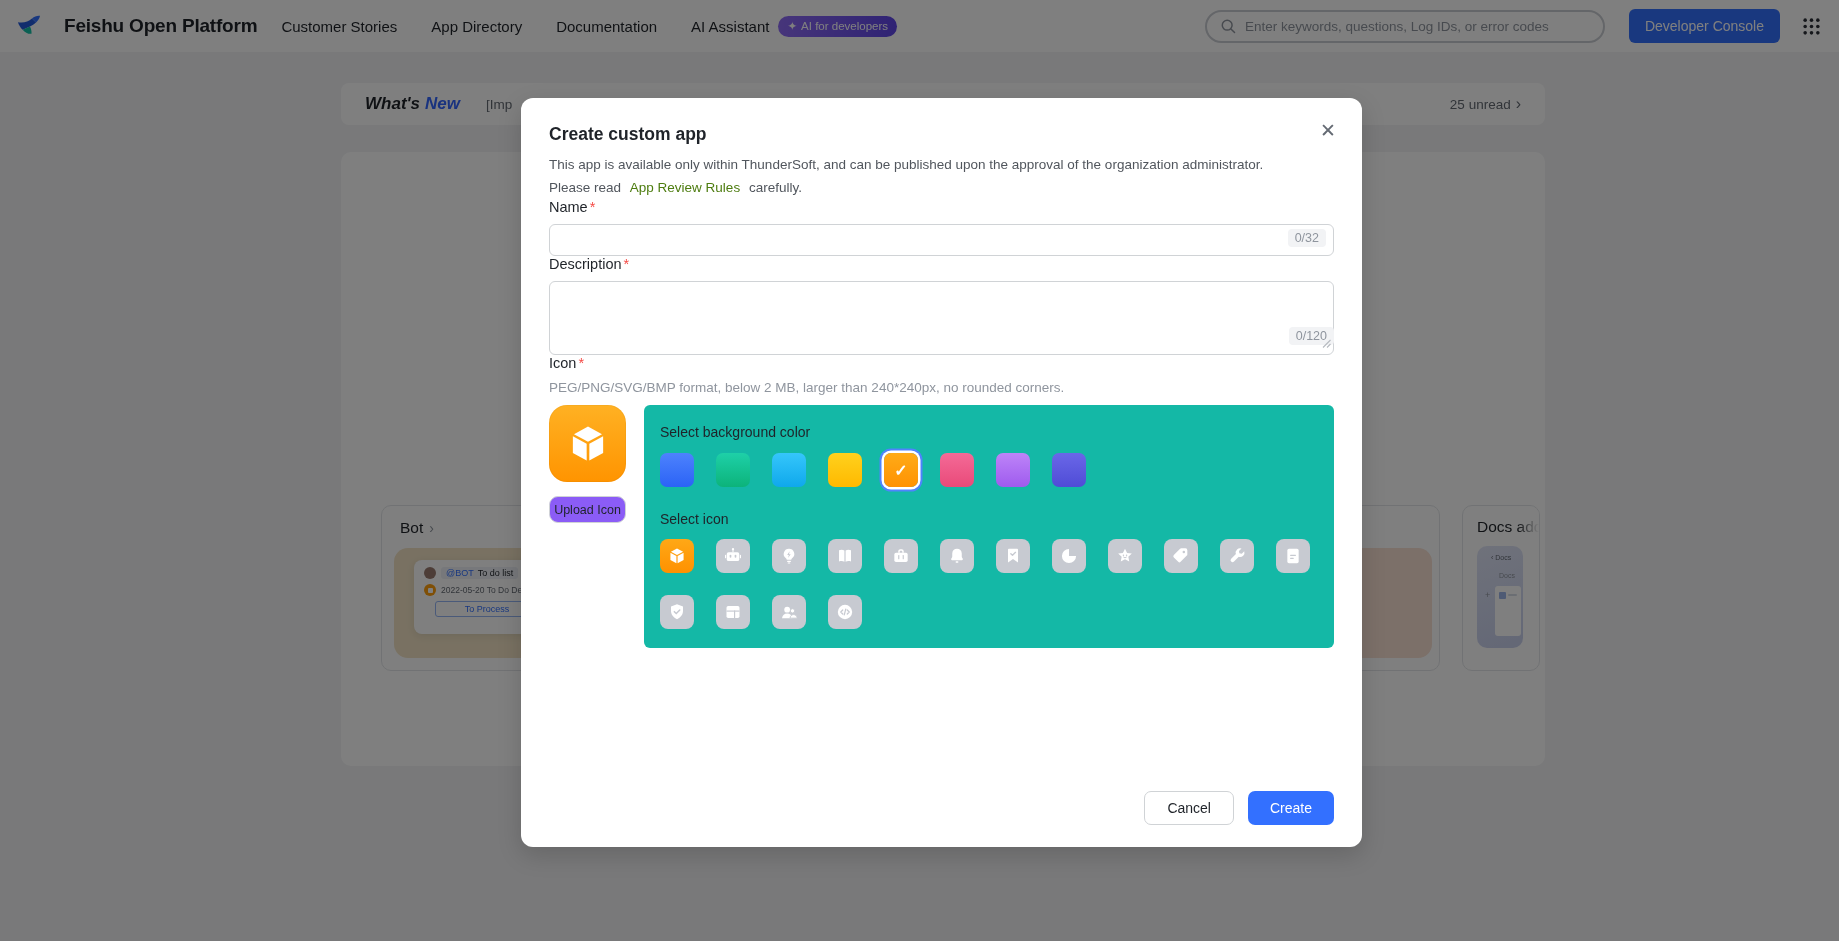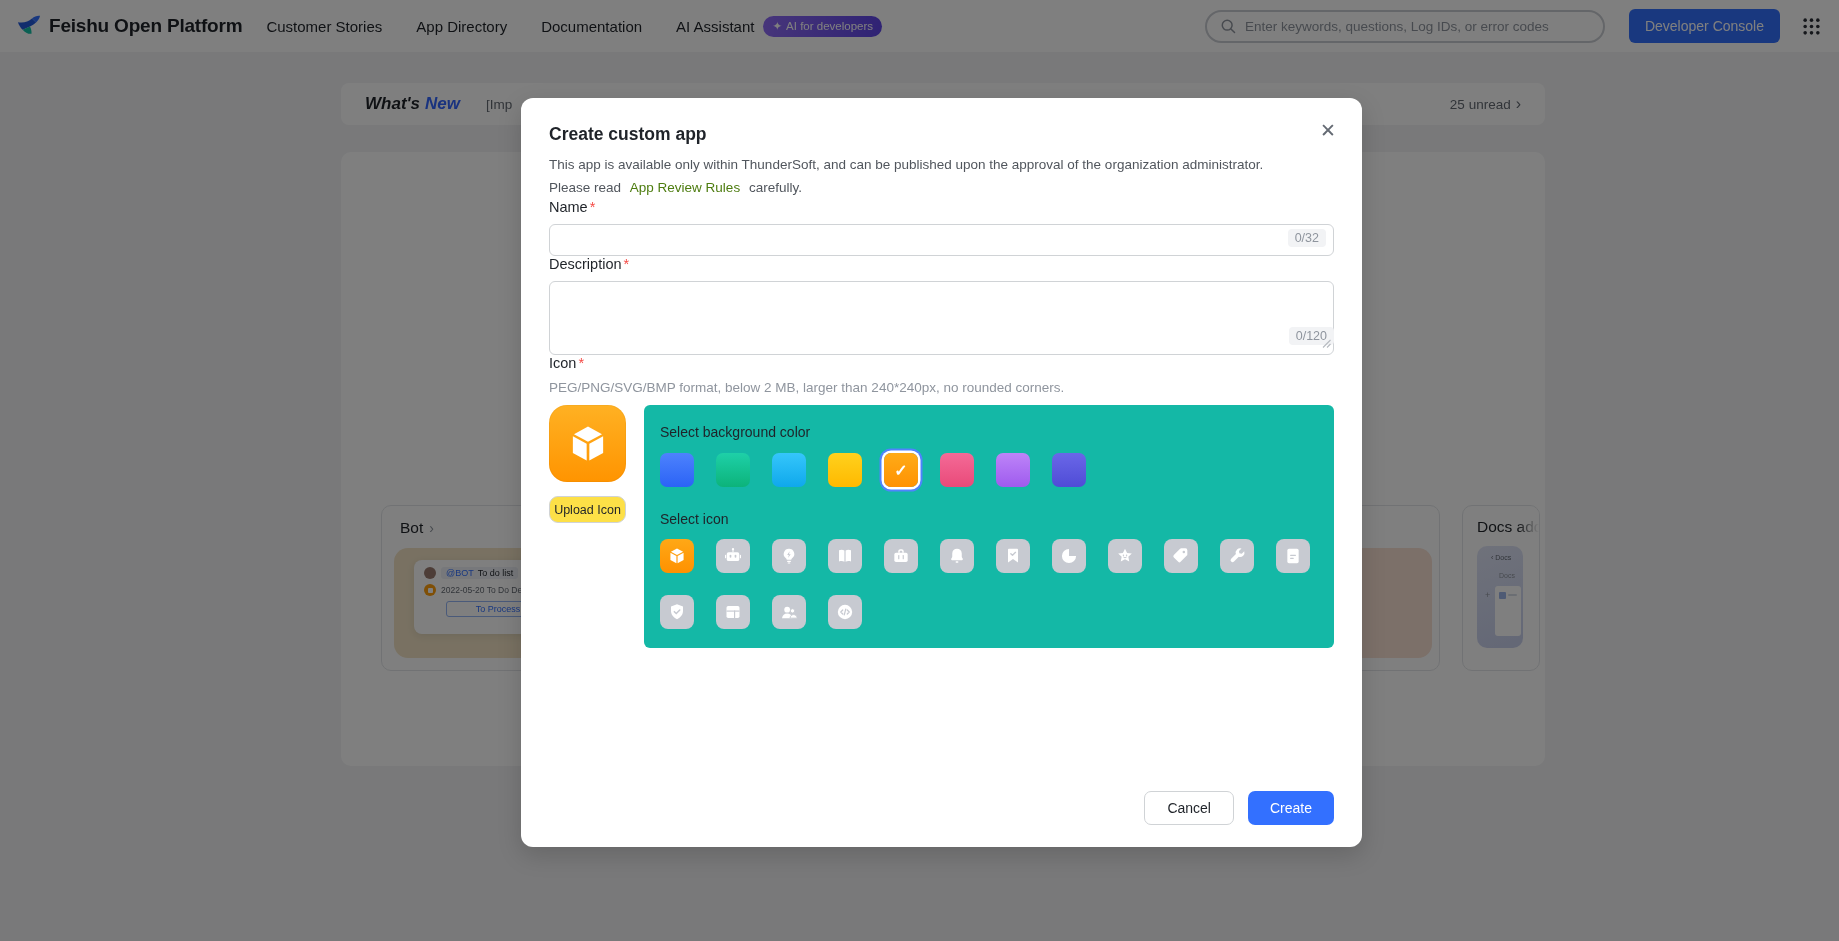--- a/index.html
+++ b/index.html
@@ -3,21 +3,21 @@
 <meta charset="utf-8">
 <style>
   * { box-sizing: border-box; margin: 0; padding: 0; }
   html,body { width:1839px; height:941px; }
   body { font-family:"Liberation Sans", sans-serif; background:#f2f3f5; }
   #screen { position:relative; width:1839px; height:941px; overflow:hidden; background:#f2f3f5; }
 
   
   .navbar { position:absolute; top:0; left:0; width:1839px; height:52px; background:#fff;
             display:flex; align-items:center; padding:0 18px 0 16px; z-index:1; }
-  .brand { display:flex; align-items:center; gap:6px; }
+  .brand { display:flex; align-items:center; gap:21px; }
   .brand-name { font-size:19px; font-weight:800; color:#1f2329; letter-spacing:-0.2px; }
   .nav-links { display:flex; align-items:center; gap:34px; margin-left:24px; }
   .nav-link { font-size:15px; color:#1f2329; cursor:pointer; white-space:nowrap; }
   .ai-badge { margin-left:9px; display:flex; align-items:center; gap:4px;
               background:linear-gradient(92deg,#8e6bf5,#5f46e8); color:#fff;
               font-size:11.5px; padding:3px 9px 4px; border-radius:11px; cursor:pointer; }
   .nav-spacer { flex:1; }
   .search-box { width:400px; height:33px; border:2px solid #c9ccd2; border-radius:17px;
                 display:flex; align-items:center; gap:8px; padding:0 12px; background:#fff; }
   .search-box input { border:none; outline:none; flex:1; font-size:13.5px; color:#1f2329;
@@ -59,21 +59,21 @@
   .chat-avatar { width:12px; height:12px; border-radius:50%; background:#9a7b6e; }
   .chat-pill { background:#eef1f7; border-radius:3px; padding:1px 5px; font-size:9px; display:flex; gap:4px; }
   .chat-mention { color:#3370ff; }
   .chat-mention-text { color:#1f2329; }
   .chat-row2 { display:flex; align-items:center; gap:5px; }
   .chat-dot { width:12px; height:12px; border-radius:50%; background:#ff9e0d; position:relative; }
   .chat-dot::after { content:""; position:absolute; left:3.5px; top:3.5px; width:5px; height:5px;
                      background:#fff; border-radius:1px; }
   .chat-todo { font-size:8.5px; color:#646a73; white-space:nowrap; }
   .chat-btn { width:104px; height:16px; border:1px solid #94b4f5; border-radius:3px; color:#3370ff;
-              font-size:9px; display:flex; align-items:center; justify-content:center; margin-left:22px; }
+              font-size:9px; display:flex; align-items:center; justify-content:center; margin-left:11px; }
   .mid-illus { position:absolute; left:1160px; top:548px; width:272px; height:110px;
                background:#f8e0d2; border-radius:14px; z-index:1; }
   .docs-illus { margin-top:10px; width:46px; height:102px; border-radius:10px;
                 background:linear-gradient(160deg,#dfe4f6,#c7cfec); position:relative; }
   .docs-mini { position:absolute; left:14px; top:8px; font-size:7px; color:#646a73; white-space:nowrap; }
   .docs-mini2 { position:absolute; left:22px; top:26px; font-size:7px; color:#8f959e; }
   .docs-plus { position:absolute; left:8px; top:44px; font-size:9px; color:#8f959e; }
   .docs-sheet { position:absolute; left:18px; top:40px; width:26px; height:50px; background:#fff;
                 border-radius:3px; }
   .docs-sheet::before { content:""; position:absolute; left:4px; top:6px; width:7px; height:7px;
@@ -110,21 +110,21 @@
   .resize-handle { position:absolute; right:3px; bottom:3px; }
 
   .icon-help { margin-top:9px; font-size:13.5px; color:#8f959e; }
   .icon-row { margin-top:10px; display:flex; gap:18px; }
   .icon-left { width:77px; }
   .icon-preview { width:77px; height:77px; border-radius:18px;
                   background:linear-gradient(180deg,#ffb123,#ff9400);
                   display:flex; align-items:center; justify-content:center;
                   box-shadow:inset 0 0 0 1px rgba(0,0,0,.03); }
   .upload-btn { margin-top:14px; width:77px; height:27px; border:1px solid #d0d3d6; border-radius:9px;
-                background:#fde047; font-size:12.5px; color:#1f2329; cursor:pointer;
+                background:#8b5cf6; font-size:12.5px; color:#1f2329; cursor:pointer;
                 font-family:"Liberation Sans",sans-serif; }
   .icon-panel { flex:1; height:243px; background:#14b8a6; border-radius:6px; padding:19px 16px; }
   .panel-label { font-size:14px; color:#1f2329; }
   .swatch-row { margin-top:13px; display:flex; gap:22px; }
   .swatch { width:34px; height:34px; border-radius:7px; cursor:pointer; display:flex;
             align-items:center; justify-content:center; color:#fff; font-size:16px; font-weight:700; }
   .swatch.sel { box-shadow:0 0 0 2.5px #fff, 0 0 0 4.5px #4e83fd; }
   .panel-label-2 { margin-top:24px; }
   .icon-grid { margin-top:12px; display:grid; grid-template-columns:repeat(12,34px); gap:22px; }
   .icon-cell { width:34px; height:34px; border-radius:8px; background:#c7cad1; cursor:pointer;

